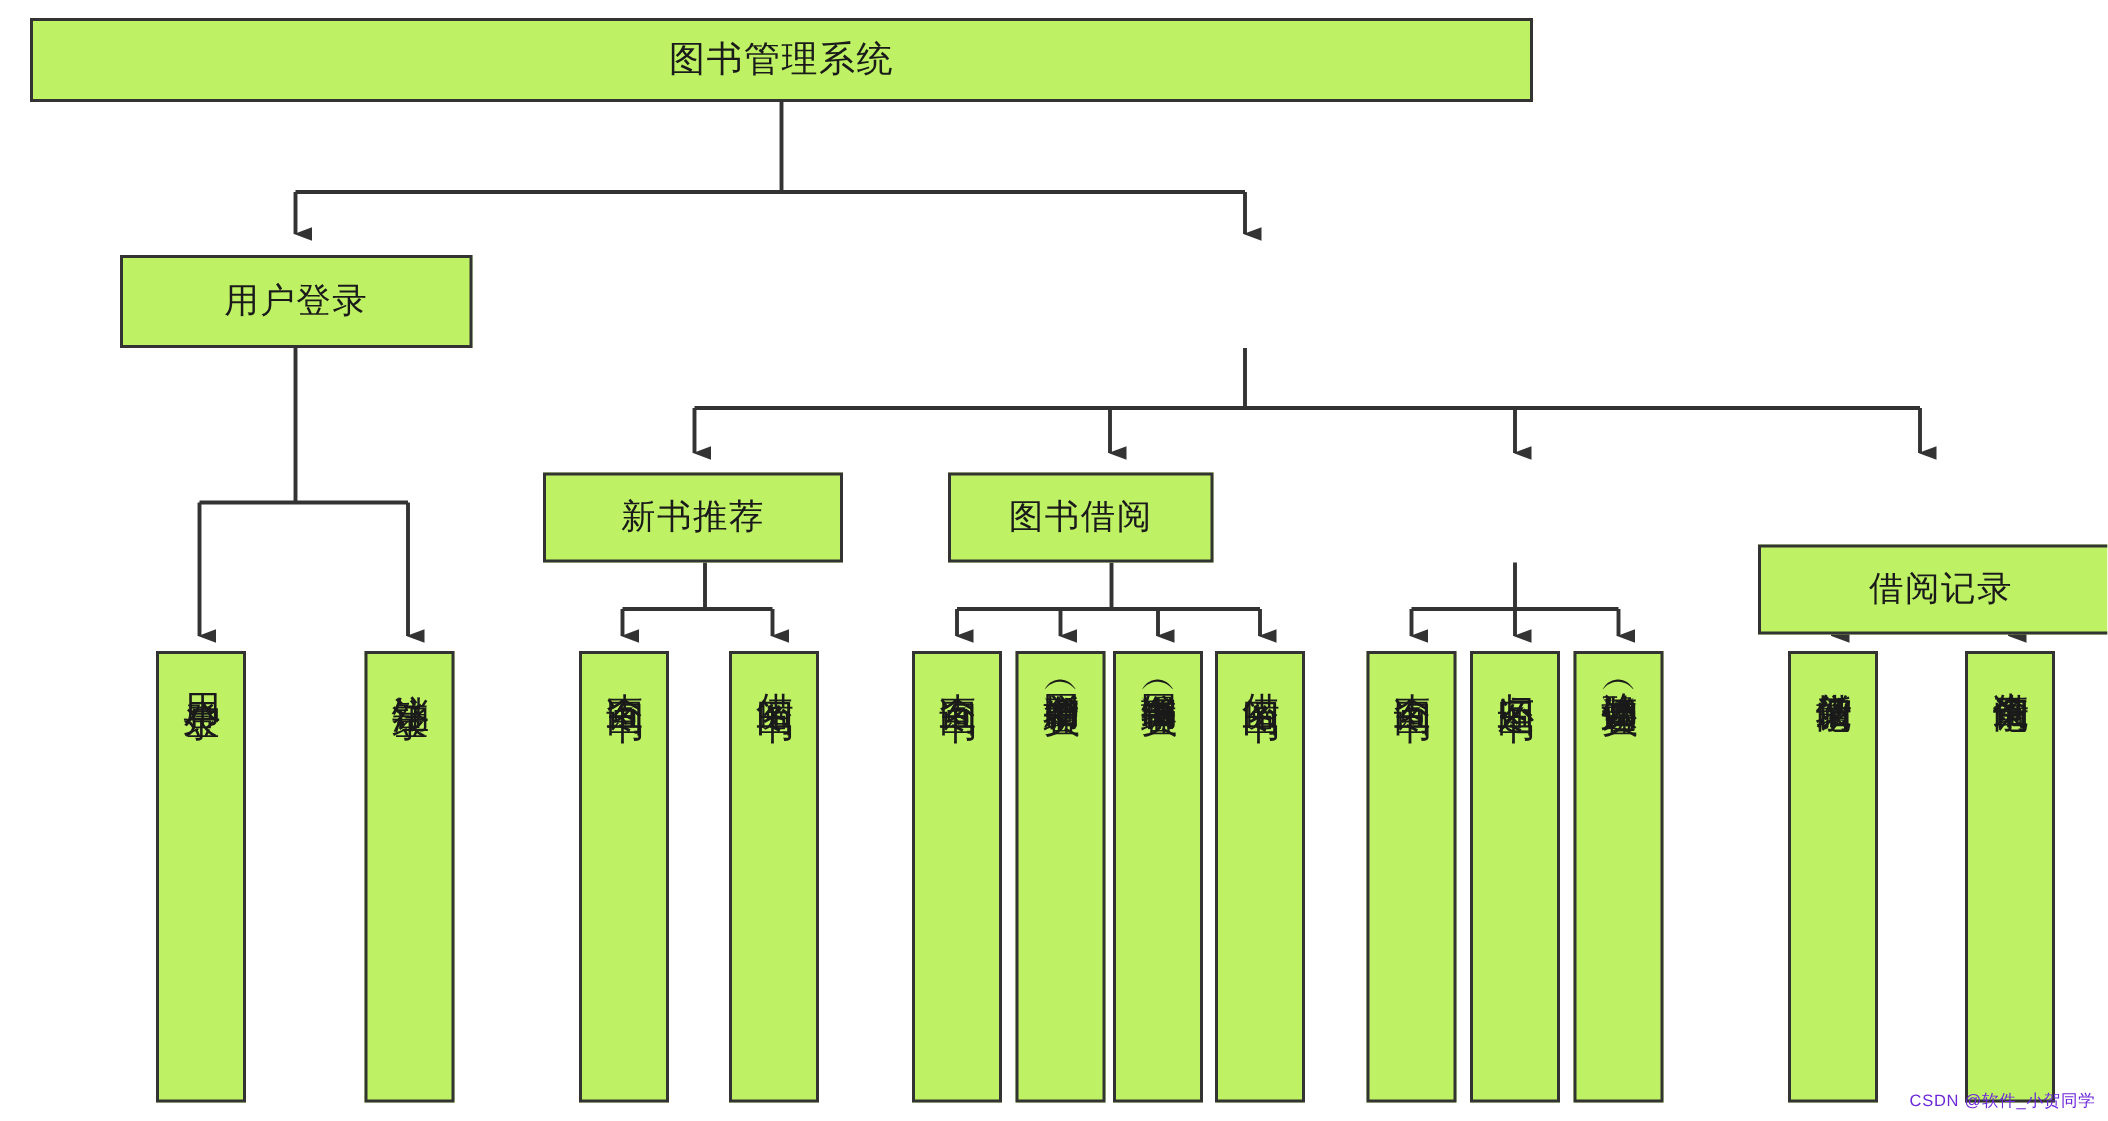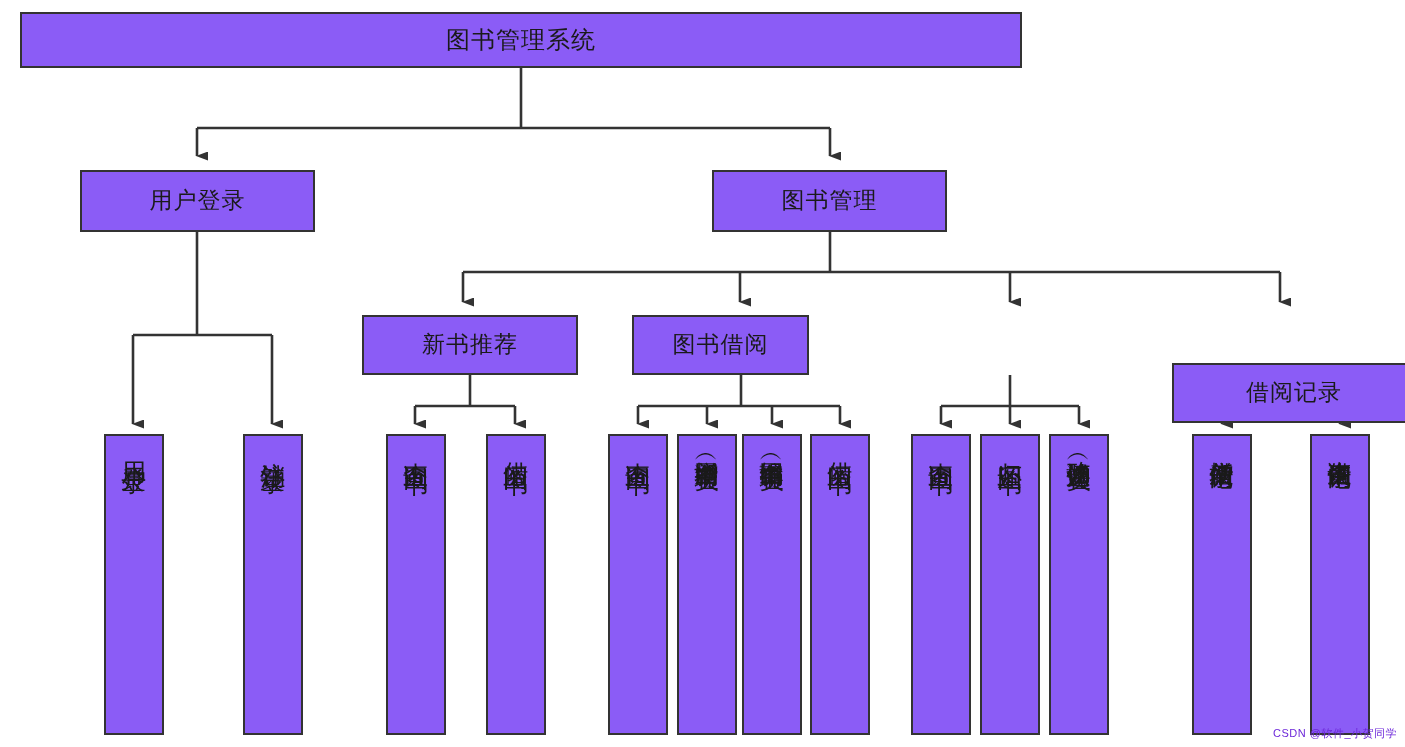--- a/index.html
+++ b/index.html
@@ -21,21 +21,21 @@
     position: absolute;
     left: 0;
     top: 0;
     width: 1405px;
     height: 747px;
     pointer-events: none;
   }
   .node {
     position: absolute;
     box-sizing: border-box;
-    background: #8b5cf6;
+    background: #bef264;
     border: 2px solid #333333;
     display: flex;
     align-items: center;
     justify-content: center;
     color: #1a1a1a;
   }
   .node .lbl {
     display: block;
     text-align: center;
     line-height: 1.18;
@@ -132,25 +132,22 @@
     </g>
   </svg>
 
   <div class="node h root" style="left:20px; top:12px; width:1002px; height:56px;">
     <span class="lbl">图书管理系统</span>
   </div>
 
   <div class="node h" style="left:80px; top:170px; width:235px; height:62px;">
     <span class="lbl">用户登录</span>
   </div>
-  <div class="node h" style="left:712px; top:170px; width:235px; height:62px;">
-    <span class="lbl">图书管理</span>
-  </div>
-
-  <div class="node h" style="left:362px; top:315px; width:216px; height:60px;">
+
+  <div class="node h" style="left:362px; top:315px; width:200px; height:60px;">
     <span class="lbl">新书推荐</span>
   </div>
   <div class="node h" style="left:632px; top:315px; width:177px; height:60px;">
     <span class="lbl">图书借阅</span>
   </div>
   <div class="node h" style="left:1172px; top:323px; width:244px; height:60px;margin-top:40px;">
     <span class="lbl">借阅记录</span>
   </div>
 
   <div class="node v" style="left:104px; top:434px; width:60px; height:301px;">

